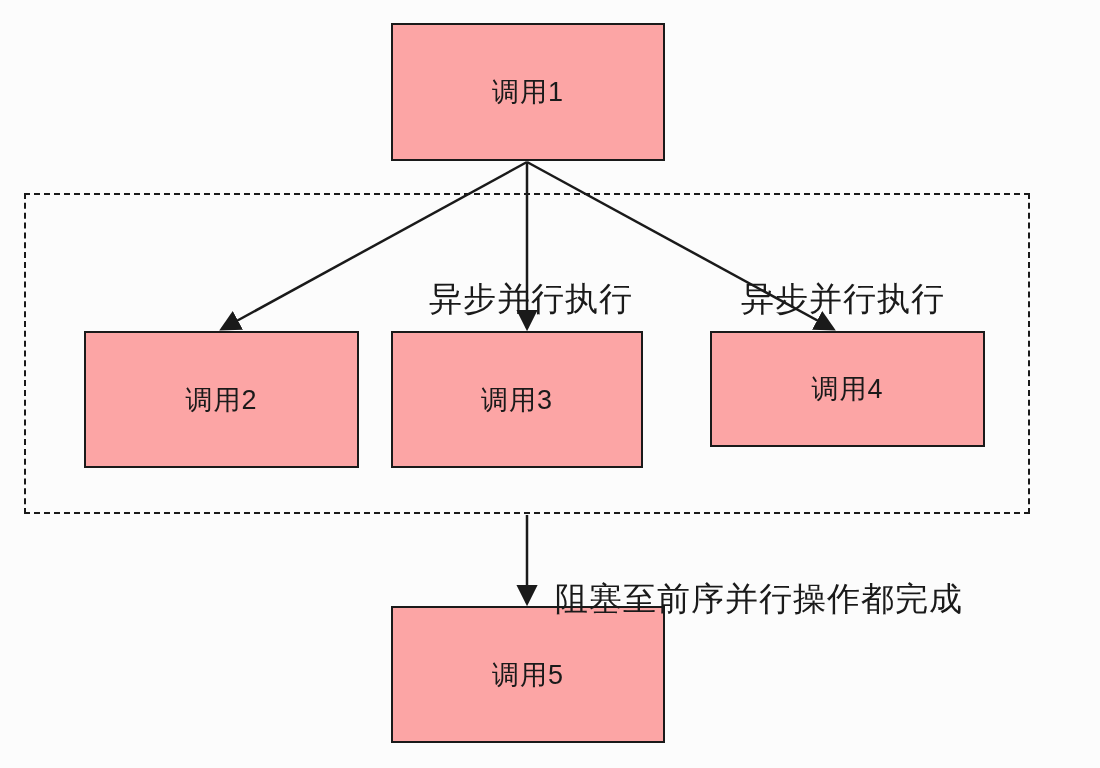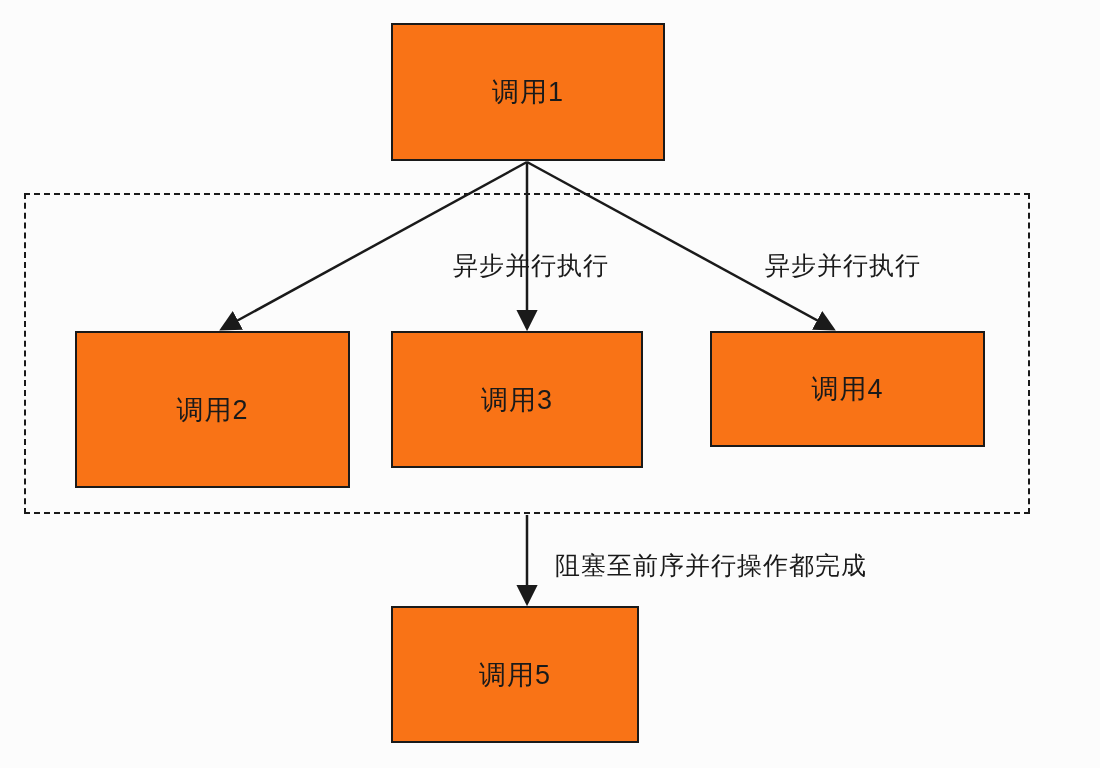--- a/index.html
+++ b/index.html
@@ -16,47 +16,48 @@
     width: 1100px; height: 768px;
   }
   svg.connectors {
     position: absolute;
     left: 0; top: 0;
     width: 1100px; height: 768px;
     pointer-events: none;
   }
   .node {
     position: absolute;
-    background: #f97316;
+    background: #fca5a5;
     border: 2px solid #1a1a1a;
     display: flex;
     align-items: center;
     justify-content: center;
     font-size: 27px;
     color: #1a1a1a;
     letter-spacing: 1px;
   }
   .node-call1 { left: 391px; top: 23px;  width: 274px; height: 138px; }
-  .node-call2 { left: 75px;  top: 331px; width: 275px; height: 157px; }
+  .node-call2 { left: 84px;  top: 331px; width: 275px; height: 137px; }
   .node-call3 { left: 391px; top: 331px; width: 252px; height: 137px; }
   .node-call4 { left: 710px; top: 331px; width: 275px; height: 116px; }
-  .node-call5 { left: 391px; top: 606px; width: 248px; height: 137px; }
+  .node-call5 { left: 391px; top: 606px; width: 274px; height: 137px; }
   .dashed-group {
     position: absolute;
     left: 24px; top: 193px;
     width: 1006px; height: 321px;
     border: 2px dashed #1a1a1a;
     background: transparent;
   }
   .edge-label {
     position: absolute;
-    font-size: 25px;
+    font-size: 33px;
     color: #1a1a1a;
     white-space: nowrap;
     letter-spacing: 1px;
+    margin-top: 28px;
   }
   .edge-label-async-mid   { left: 531px; top: 249px; transform: translateX(-50%); }
   .edge-label-async-right { left: 843px; top: 249px; transform: translateX(-50%); }
   .edge-label-block       { left: 555px; top: 549px; }
   .watermark {
     position: absolute;
     right: 8px; top: 714px;
     font-size: 30px;
     font-weight: 700;
     color: #ffffff;

